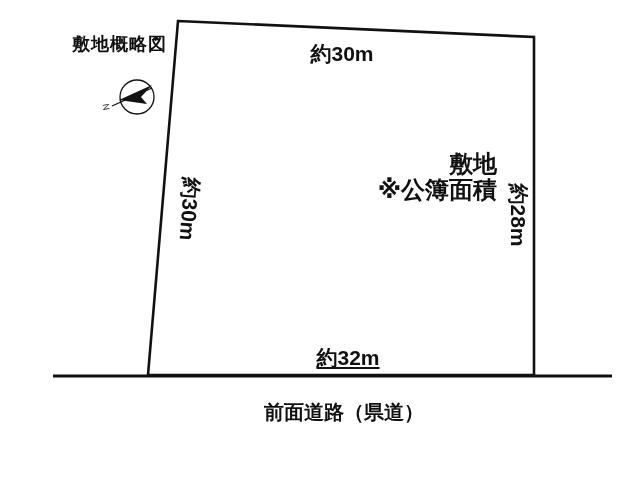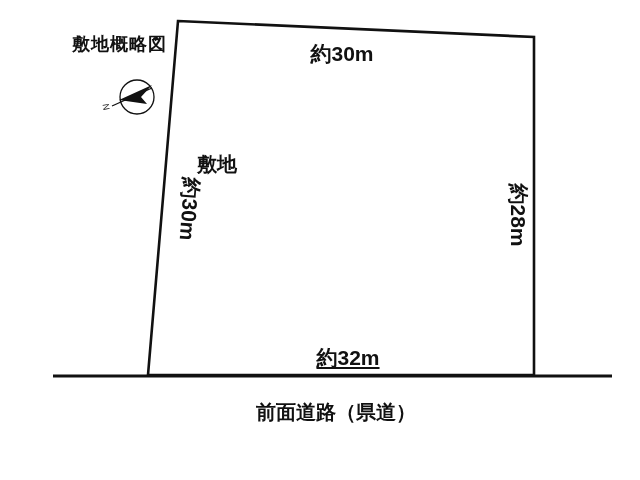--- a/index.html
+++ b/index.html
@@ -20,24 +20,24 @@
     white-space: nowrap;
   }
   .title { left: 72px; top: 32px; font-size: 18px; letter-spacing: 1px; }
   .dim { font-size: 21px; }
   .dim-top    { left: 242px; top: 40px;  width: 200px; text-align: center; }
   .dim-bottom { left: 248px; top: 344px; width: 200px; text-align: center; text-decoration: underline; }
   .dim-left   { left: 189px; top: 209px; transform: translate(-50%,-50%) rotate(94deg); }
   .dim-right  { left: 518px; top: 215px; transform: translate(-50%,-50%) rotate(90deg); }
   .center-block {
     left: 197px; top: 151px; width: 300px;
-    text-align: left; font-size: 20px; line-height: 26px;
+    text-align: right; font-size: 24px; line-height: 26px;
   }
   .road-block {
-    left: 186px; top: 399px; width: 300px;
+    left: 194px; top: 399px; width: 300px;
     text-align: center; font-size: 20px; line-height: 27px;
   }
 </style>
 </head>
 <body>
 
 <div class="stage">
 
   <svg class="drawing" width="640" height="480" viewBox="0 0 640 480">
 
@@ -55,19 +55,20 @@
 
   <div class="label title">敷地概略図</div>
 
   <div class="label dim dim-top">約30m</div>
   <div class="label dim dim-left">約30m</div>
   <div class="label dim dim-right">約28m</div>
   <div class="label dim dim-bottom">約32m</div>
 
   <div class="label center-block">
     <div>敷地</div>
+    <div>※公簿面積</div>
   </div>
 
   <div class="label road-block">
     <div>前面道路（県道）</div>
   </div>
 
 </div>
 
 </body></html>

